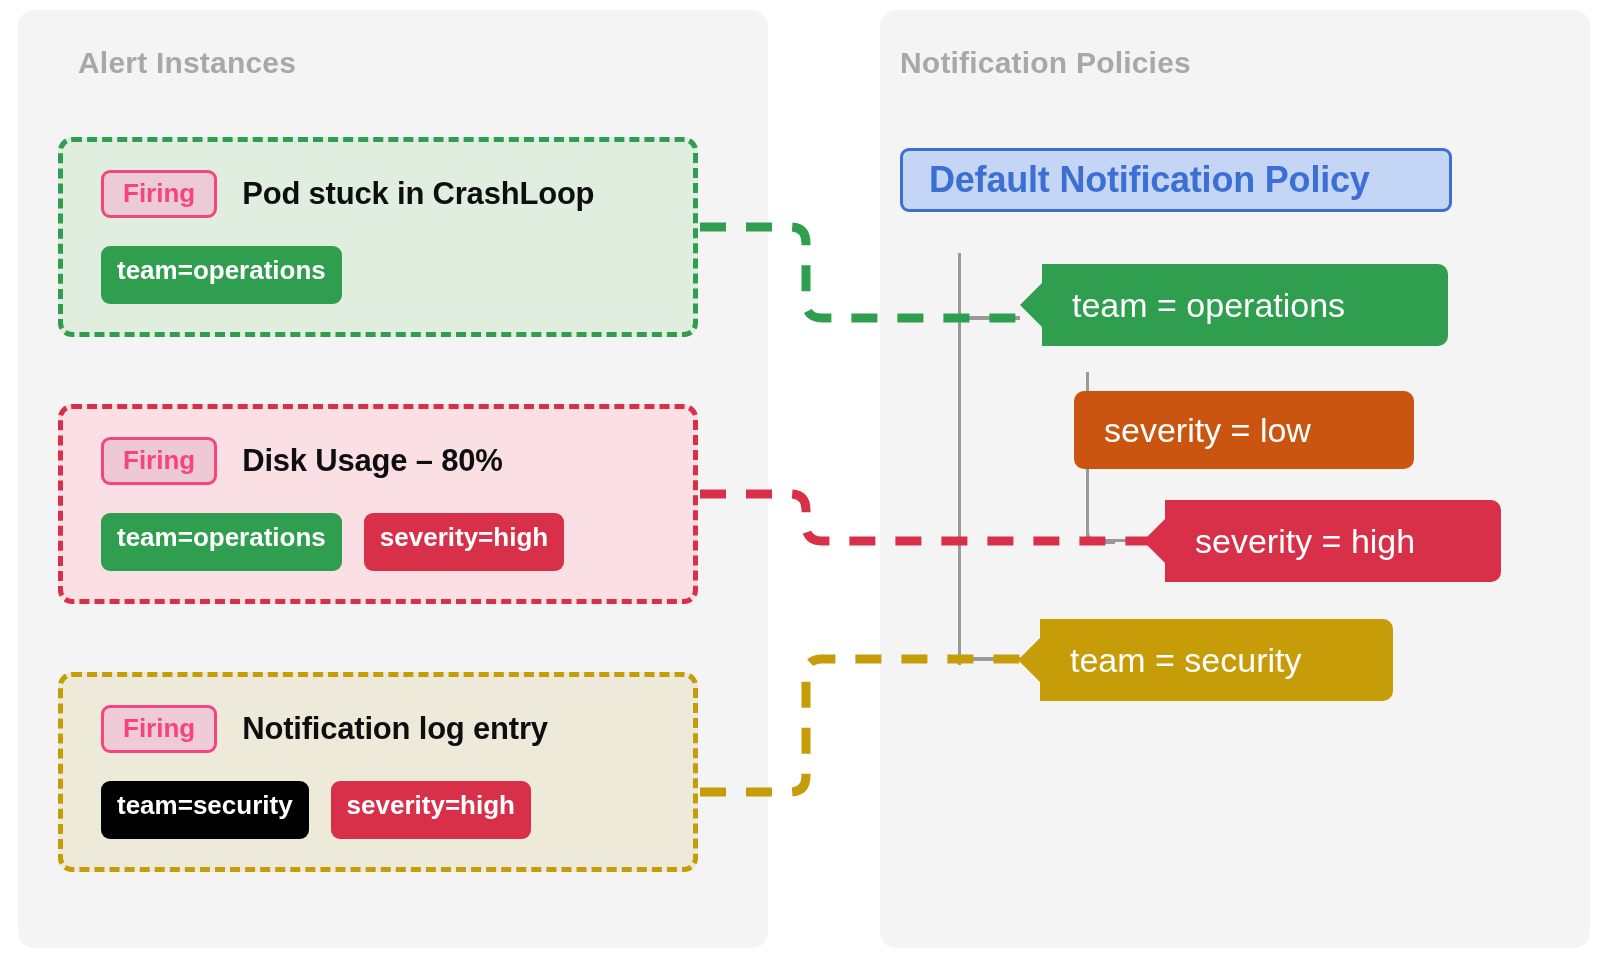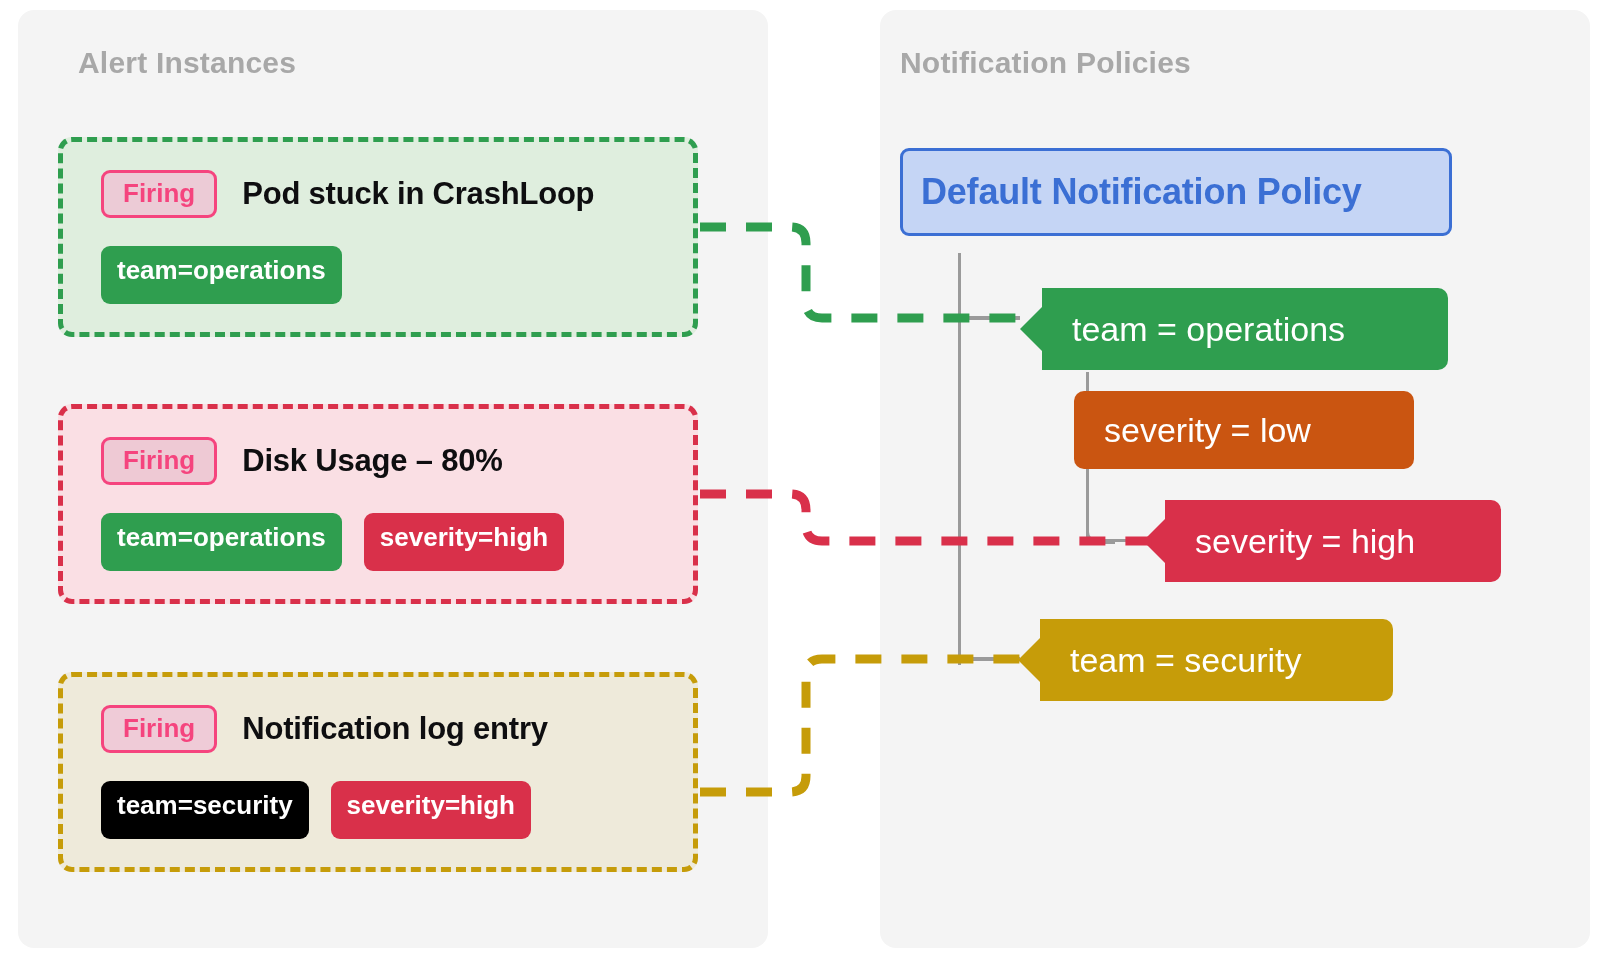--- a/index.html
+++ b/index.html
@@ -46,43 +46,43 @@
   .label-chip{
     border-radius:9px;color:#ffffff;font-size:26px;font-weight:bold;
     padding:11px 16px 21px 16px;line-height:1;white-space:nowrap;
   }
   .chip-green{background:#2f9e4f;}
   .chip-red{background:#d9304a;}
   .chip-gold{background:#000000;}
 
   
   #default-policy{
-    position:absolute;left:900px;top:148px;width:552px;height:88px;
+    position:absolute;left:900px;top:148px;width:552px;height:64px;
     background:#c5d5f5;border:3px solid #3b6fd4;border-radius:9px;
-    box-sizing:border-box;display:flex;align-items:center;
+    box-sizing:border-box;display:flex;align-items:center;padding-left:8px;
   }
   #default-policy .dp-label{
     margin-left:18px;font-size:36px;font-weight:bold;color:#3b6fd4;
     white-space:nowrap;letter-spacing:-.2px;
   }
 
   .policy-node{
     position:absolute;color:#ffffff;font-size:34px;
     display:flex;align-items:center;white-space:nowrap;
     box-sizing:border-box;
   }
   .policy-node .pn-label{position:relative;z-index:2;}
   .policy-node.notched{
     border-radius:10px;
     clip-path:polygon(0 50%, 22px calc(50% - 22px), 22px 0, 100% 0, 100% 100%, 22px 100%, 22px calc(50% + 22px));
     padding-left:52px;
   }
   .policy-node.plain{border-radius:10px;padding-left:30px;}
 
-  #node-team-ops{left:1020px;top:288px;width:428px;height:82px;background:#2f9e4f;}
+  #node-team-ops{left:1020px;top:264px;width:428px;height:82px;background:#2f9e4f;}
   #node-sev-low{left:1074px;top:391px;width:340px;height:78px;background:#ca5511;}
   #node-sev-high{left:1143px;top:500px;width:358px;height:82px;background:#d9304a;}
   #node-team-sec{left:1018px;top:619px;width:375px;height:82px;background:#c69c09;}
 
   
   .trunk{position:absolute;background:#9a9a9a;}
   #trunk-main{left:958px;top:253px;width:3px;height:412px;}
   #trunk-main-stub-green{left:958px;top:316px;width:62px;height:4px;}
   #trunk-main-stub-gold{left:958px;top:657px;width:62px;height:4px;}
   #trunk-sub{left:1086px;top:372px;width:3px;height:170px;border-bottom-left-radius:0;}

